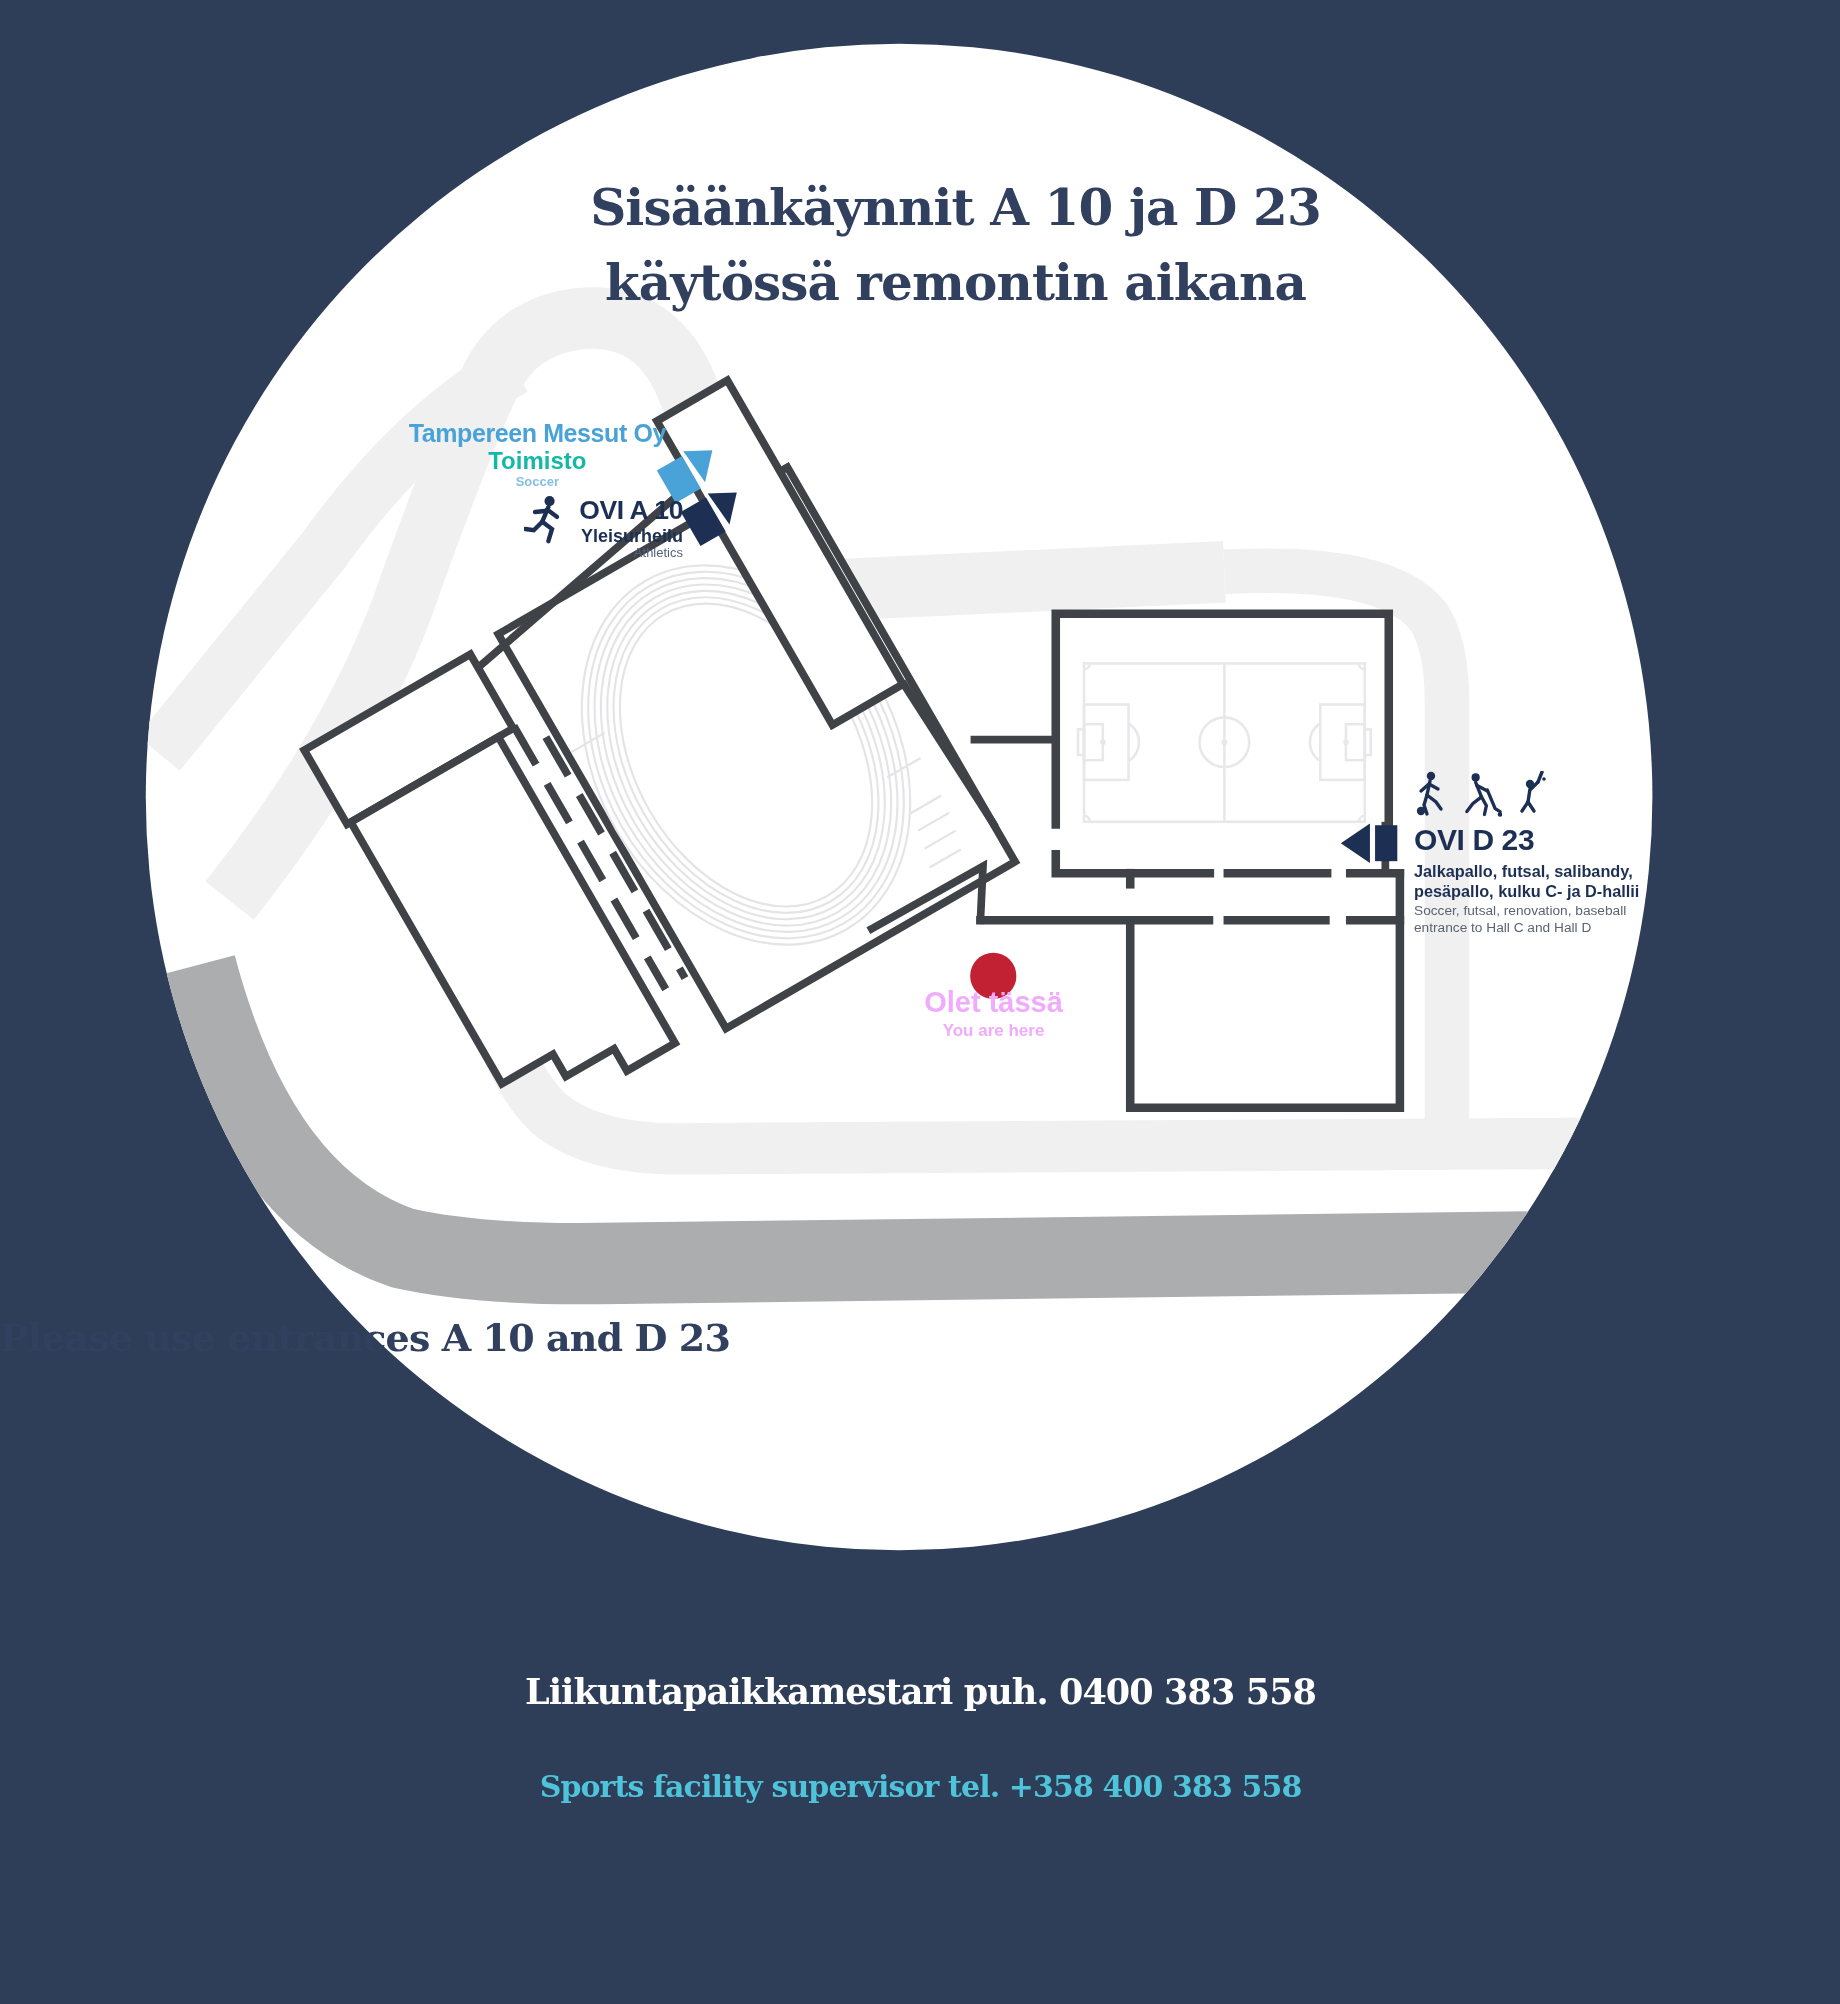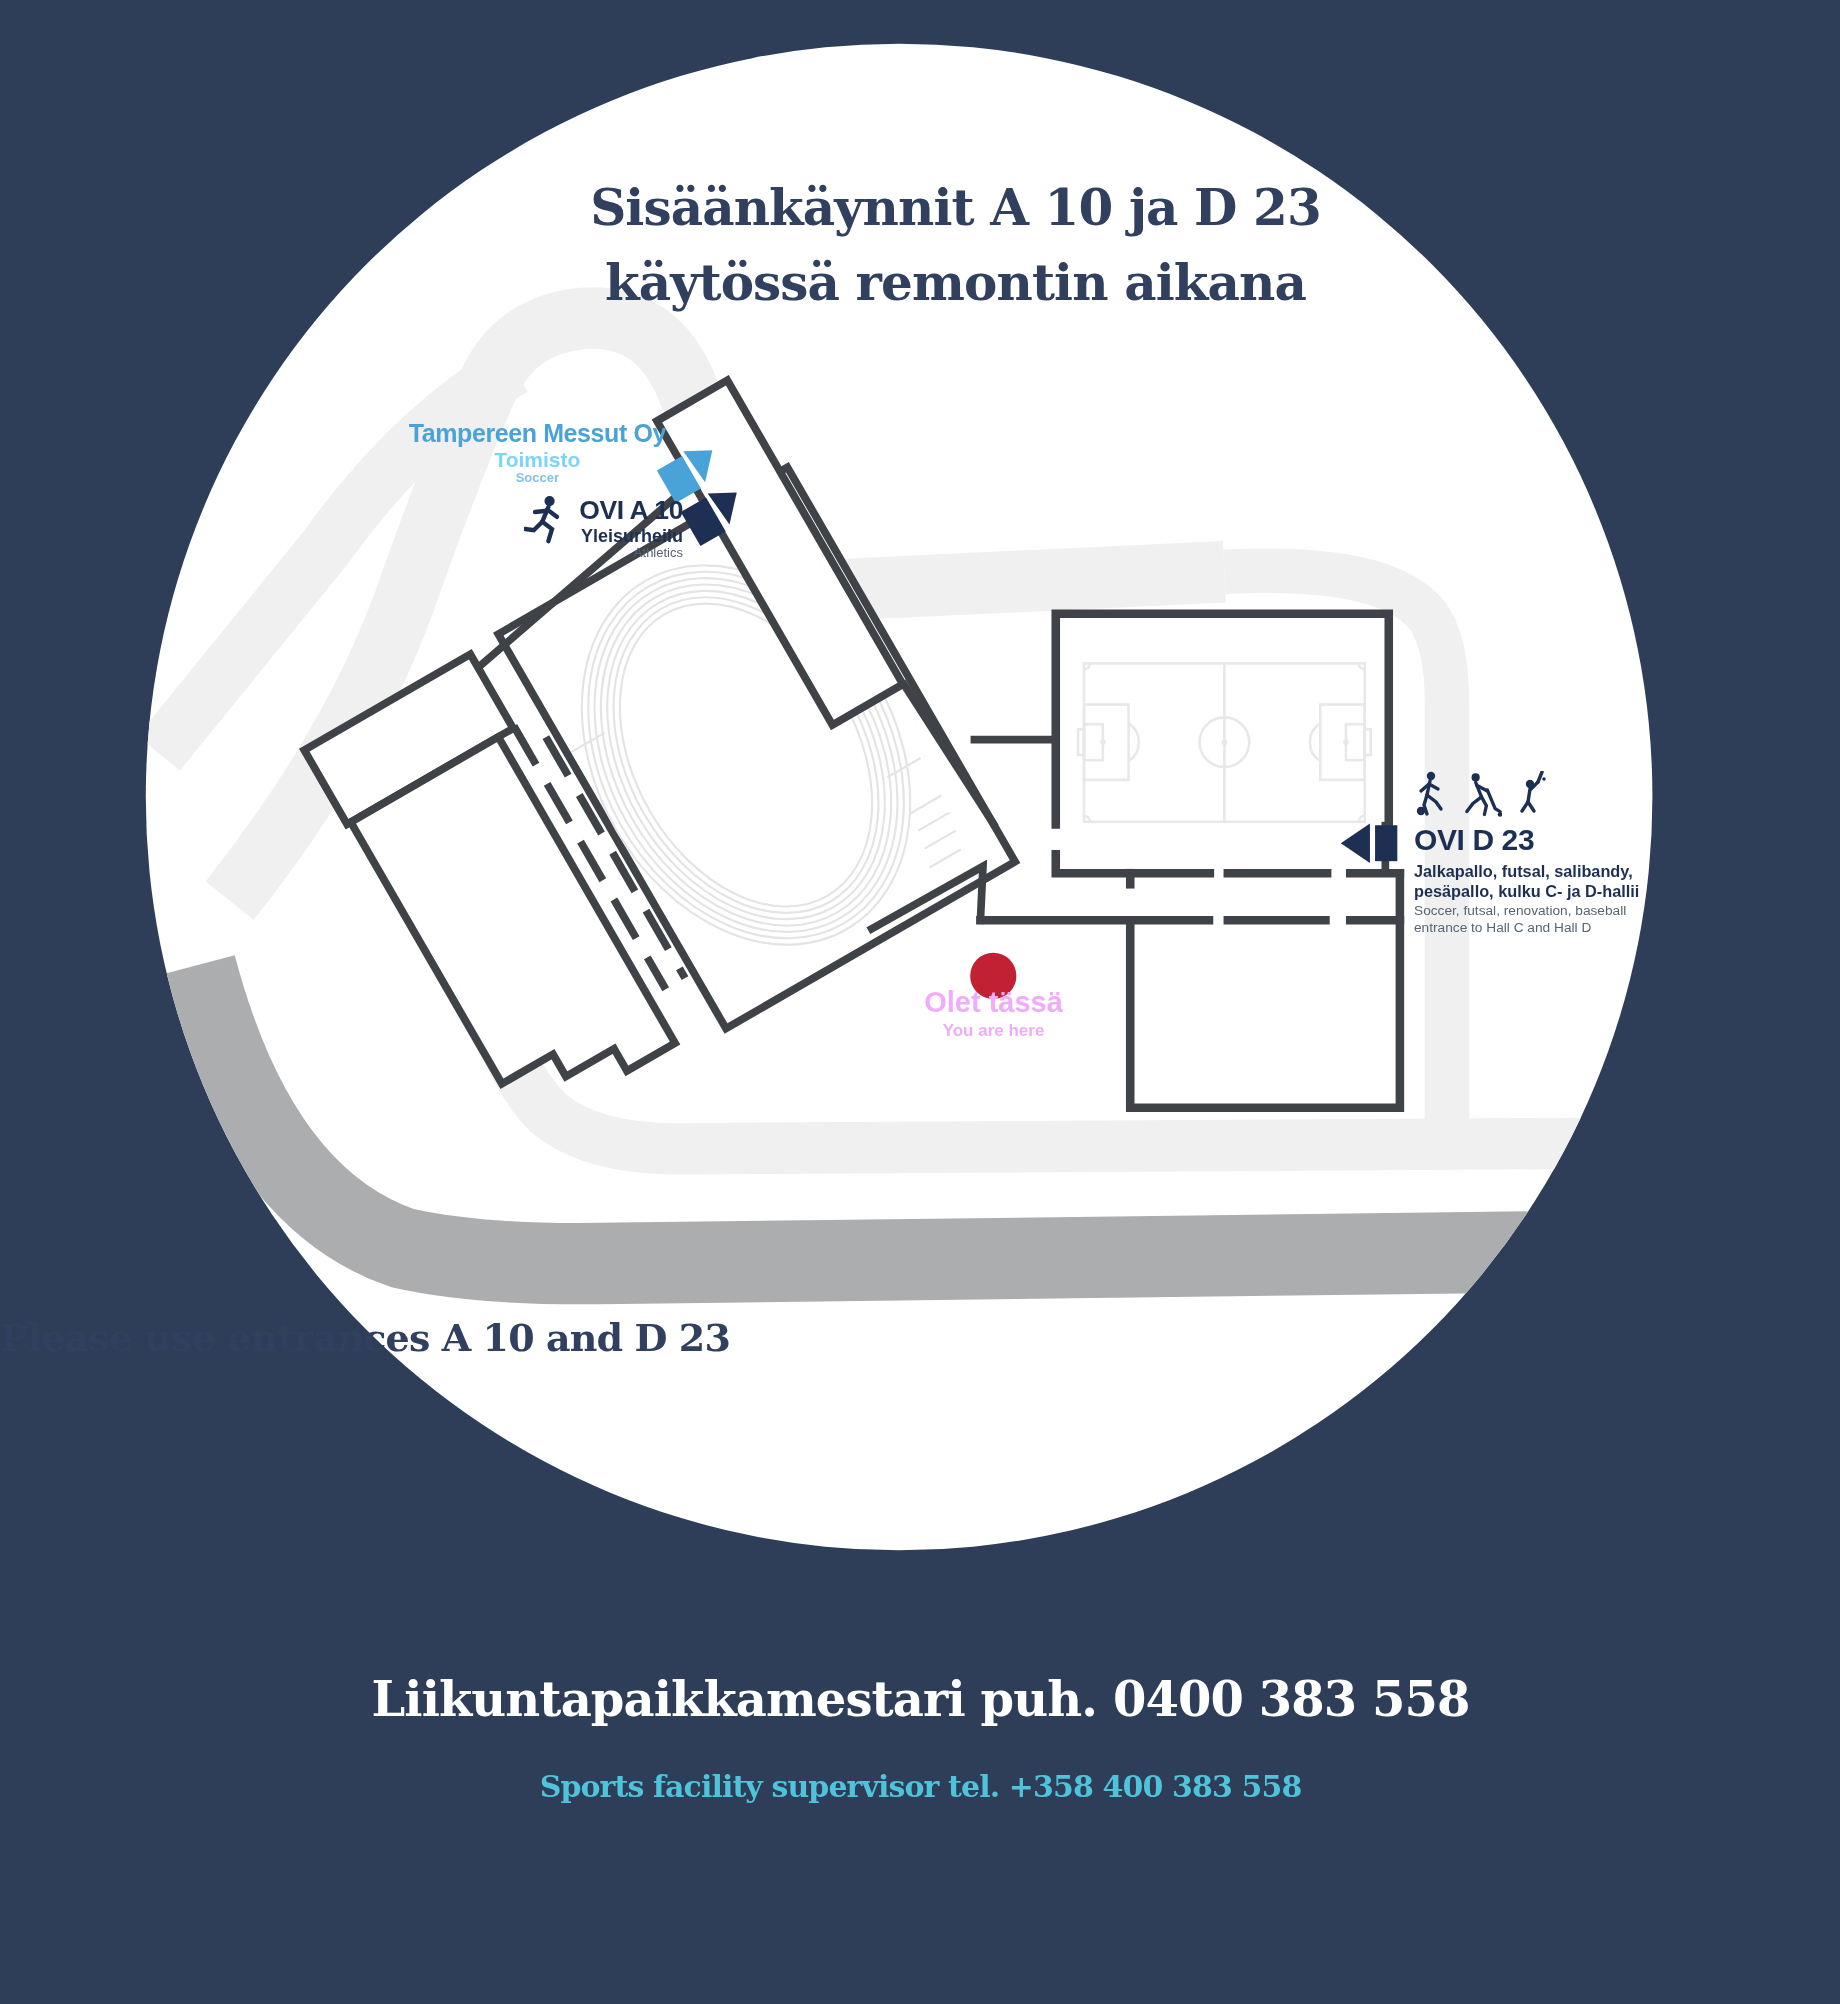--- a/index.html
+++ b/index.html
@@ -10,28 +10,28 @@
   }
   .abs{position:absolute;}
   svg{display:block;}
   
   .slab{font-family:"DejaVu Serif",serif;font-weight:bold;letter-spacing:-0.9px;}
   .title{left:0;top:170px;width:1815px;text-align:center;
          font-size:50px;line-height:75px;color:#31405e;margin-left:48px;}
   .subtitle{left:0;top:1310px;width:1837px;text-align:left;
          font-size:38px;line-height:55px;color:#31405e;}
   .footer-fi{left:0;top:1671px;width:1841px;text-align:center;
-         font-size:48px;color:#ffffff;}
+         font-size:35px;color:#ffffff;}
   .footer-en{left:0;top:1769px;width:1841px;text-align:center;
          font-size:30px;color:#4ec3da;}
   
   .lbl{line-height:1.12;}
   .lbl-office{right:1175px;top:419px;text-align:center;}
   .lbl-office .company{font-size:25px;font-weight:bold;color:#49a3d8;letter-spacing:-0.4px;}
-  .lbl-office .fi{font-size:21px;font-weight:bold;color:#7dd3fc;margin-top:0.9px;}
+  .lbl-office .fi{font-size:24px;font-weight:bold;color:#14b8a6;margin-top:0.9px;}
   .lbl-office .en{font-size:13px;font-weight:bold;color:#85bfe3;}
   .lbl-a10{right:1158px;top:496px;text-align:right;}
   .lbl-a10 .name{font-size:26.5px;font-weight:800;color:#1d3054;letter-spacing:-0.4px;}
   .lbl-a10 .fi{font-size:18px;font-weight:bold;color:#1d3054;}
   .lbl-a10 .en{font-size:13px;color:#55617a;}
   .lbl-d23{left:1414px;top:823px;text-align:left;}
   .lbl-d23 .name{font-size:30px;font-weight:800;color:#1d3054;letter-spacing:-0.4px;margin-bottom:4.3px;}
   .lbl-d23 .fi{font-size:16.3px;font-weight:bold;color:#1d3054;line-height:20.5px;}
   .lbl-d23 .en{font-size:13.7px;color:#5a6472;line-height:17px;}
   .lbl-here{left:865px;top:986px;width:257px;text-align:center;color:#f0abfc;}

